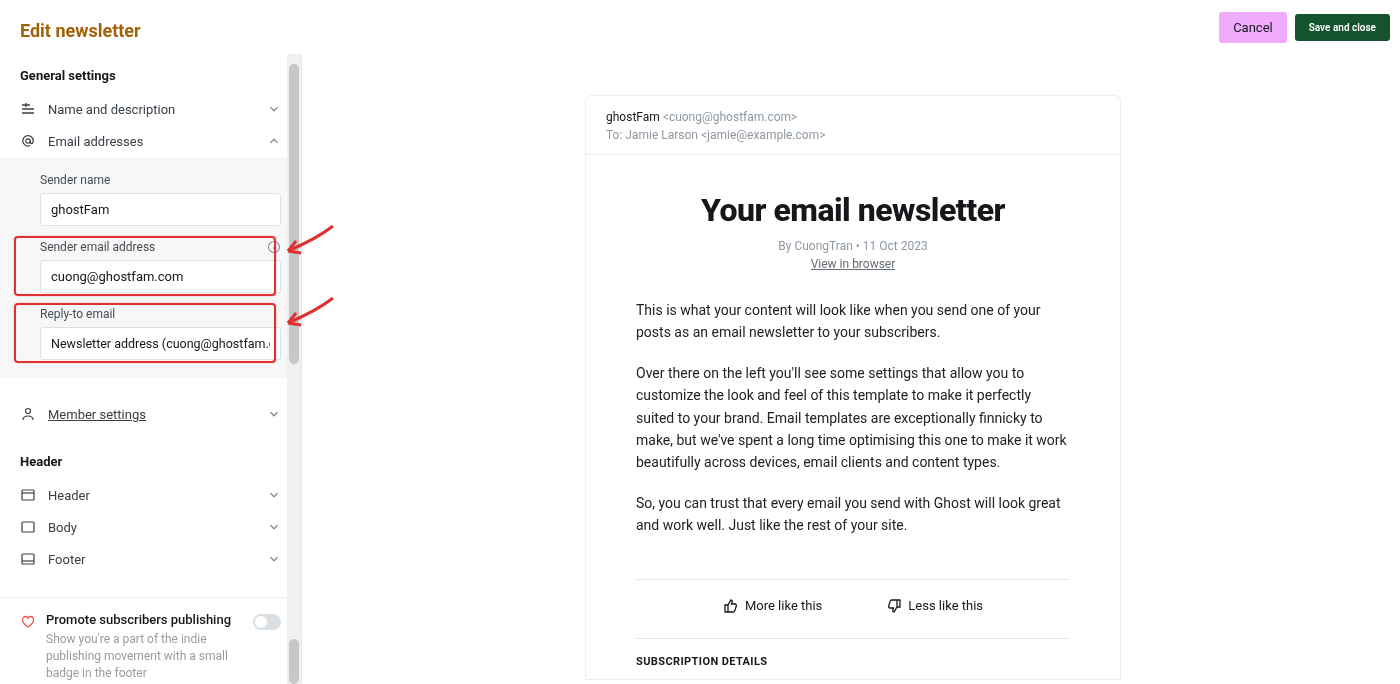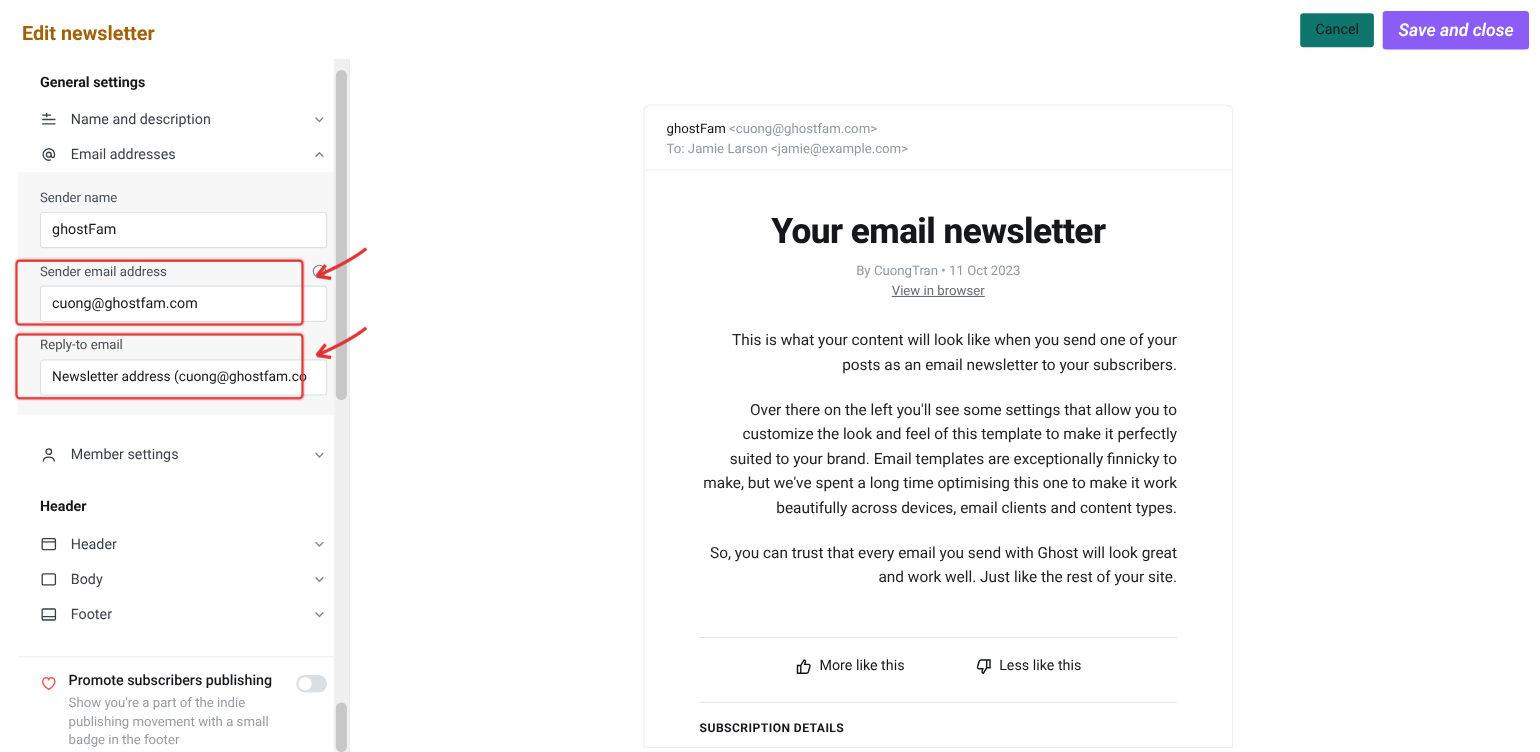--- a/index.html
+++ b/index.html
@@ -1,54 +1,54 @@
 <!DOCTYPE html>
 <html><head>
 <meta charset="utf-8">
 <style>
   * { margin:0; padding:0; box-sizing:border-box; font-family:-apple-system,BlinkMacSystemFont,"Segoe UI",Roboto,sans-serif; }
   body { background:#fff; width:1400px; height:684px; overflow:hidden; position:relative; }
   .topbar { position:absolute; top:0; left:0; right:0; height:54px; display:flex; align-items:center; justify-content:flex-end; padding:0 10px; gap:8px; }
   .topbar-title { position:absolute; left:20px; top:20px; font-size:18px; font-weight:700; color:#a16207; }
-  .btn-cancel { background:#0f766e; color:#15171a; border:none; border-radius:3px; padding:8px 14px; font-size:13px; cursor:pointer; }
-  .btn-save { background:#8b5cf6; color:#fff; border:none; border-radius:3px; padding:8px 14px; font-size:16px; font-weight:600; cursor:pointer;font-style:italic; }
-  .sidebar { position:absolute; left:16px; top:54px; width:302px; bottom:0; border-right:1px solid #e6e6e6; overflow-y:auto; }
+  .btn-cancel { background:#f0abfc; color:#15171a; border:none; border-radius:3px; padding:8px 14px; font-size:13px; cursor:pointer; }
+  .btn-save { background:#14532d; color:#fff; border:none; border-radius:3px; padding:8px 14px; font-size:10px; font-weight:600; cursor:pointer; }
+  .sidebar { position:absolute; left:0; top:54px; width:302px; bottom:0; border-right:1px solid #e6e6e6; overflow-y:auto; }
   .scrollbar-track { position:absolute; right:0; top:0; width:14px; background:#f0f0f0; bottom:0; }
   .scrollbar-thumb { position:absolute; right:2px; top:10px; width:10px; height:300px; background:#c7c7c7; border-radius:5px; }
   .scrollbar-thumb2 { position:absolute; right:2px; bottom:0; width:10px; height:45px; background:#c7c7c7; border-radius:5px; }
   .section-title { font-size:13px; font-weight:700; color:#15171a; padding:14px 20px 10px; }
   .row { display:flex; align-items:center; padding:8px 20px; cursor:pointer; color:#394047; font-size:13px; }
   .row .icon { width:16px; height:16px; margin-right:12px; flex-shrink:0; color:#394047; }
   .row .chev { margin-left:auto; color:#7c8b9a; }
   .expanded-panel { background:#f7f7f7; padding:16px 20px 18px; }
   .field-label { font-size:12px; color:#454d55; margin-bottom:6px; display:flex; align-items:center; }
   .info-icon { margin-left:auto; width:14px; height:14px; }
   .text-input { width:100%; background:#fff; border:1px solid #dbe2e6; border-radius:3px; padding:8px 10px; font-size:13px; color:#15171a; }
   .select-input { width:100%; background:#fff; border:1px solid #dbe2e6; border-radius:3px; padding:8px 10px; font-size:12.5px; color:#15171a; appearance:none; }
-  .field-group { margin-bottom:14px; }
+  .field-group { margin-bottom:14px;margin-left:20px; }
   .red-box { position:absolute; border:2.5px solid #e03131; border-radius:4px; pointer-events:none; box-shadow:0 0 2px rgba(224,49,49,.4); }
   .footer-sec { padding:14px 20px 20px; border-top:1px solid #eceef0; margin-top:8px; display:flex; align-items:flex-start; }
   .heart { color:#f05656; margin-right:10px; flex-shrink:0; margin-top:2px; }
   .foot-body { flex:1; }
   .foot-title { font-size:13px; color:#15171a; font-weight:500; }
   .foot-desc { font-size:12px; color:#969ca2; margin-top:4px; line-height:1.4; }
   .toggle { width:28px; height:16px; background:#dadfe3; border-radius:8px; position:relative; cursor:pointer; flex-shrink:0; margin-top:2px; }
   .toggle::after { content:""; width:12px; height:12px; background:#fff; border-radius:50%; position:absolute; left:2px; top:2px; }
   .preview { position:absolute; left:585px; top:95px; width:536px; bottom:4px; background:#fff; border:1px solid #eceef0; border-radius:6px 6px 0 0; overflow:hidden; }
   .pv-head { padding:14px 20px 12px; border-bottom:1px solid #eceef0; font-size:12px; color:#8f98a3; }
   .pv-from-wrap { display:inline-block; }
   .pv-from { color:#15171a; }
   .pv-from-email { color:#8f98a3; }
   .pv-to { margin-top:4px; }
   .pv-body { padding:36px 50px 20px; }
   .pv-title { font-size:32px; font-weight:800; text-align:center; color:#15171a; letter-spacing:-.5px; }
   .pv-meta { text-align:center; font-size:12px; color:#8f98a3; margin-top:10px; }
   .pv-view { display:block; text-align:center; font-size:12px; color:#646b73; text-decoration:underline; margin-top:4px; }
   .pv-text { font-size:14px; line-height:1.6; color:#222; margin-top:28px; }
-  .pv-text p { margin-bottom:18px;text-align:right; }
+  .pv-text p { margin-bottom:18px; }
   .pv-feedback { display:flex; justify-content:center; gap:64px; padding:18px 0 20px; font-size:13px; color:#15171a; }
   .fb-item { display:flex; align-items:center; gap:6px; cursor:pointer; }
   .pv-divider { border-top:1px solid #e6e6e6; margin:4px 50px 0; }
   .pv-subhdr { font-size:11px; font-weight:700; letter-spacing:.4px; color:#15171a; padding:16px 50px 0; }
   .arrow { position:absolute; pointer-events:none; }
   svg { display:block; }
 </style>
 </head>
 <body>
 
@@ -114,21 +114,21 @@
       <input class="text-input" value="cuong@ghostfam.com" style="">
     </div>
     <div class="field-group" style="margin-bottom:0;">
       <div class="field-label">Reply-to email</div>
       <select class="select-input">
         <option>Newsletter address (cuong@ghostfam.co</option>
       </select>
     </div>
   </div>
 
-  <div class="row" style="margin-top:20px;">
+  <div class="row" style="margin-top:20px;text-decoration:underline;">
     <span class="icon">
       <svg viewBox="0 0 16 16" width="16" height="16" fill="none" stroke="currentColor" stroke-width="1.2">
           <circle cx="8" cy="5" r="2.5"></circle>
           <path d="M3 14c0-2.5 2.2-4 5-4s5 1.5 5 4"></path>
         </svg>
     </span>
     <span>Member settings</span>
     <span class="chev">
       <svg viewBox="0 0 16 16" width="14" height="14" fill="none" stroke="currentColor" stroke-width="1.5">
           <path d="M4 6l4 4 4-4"></path>

